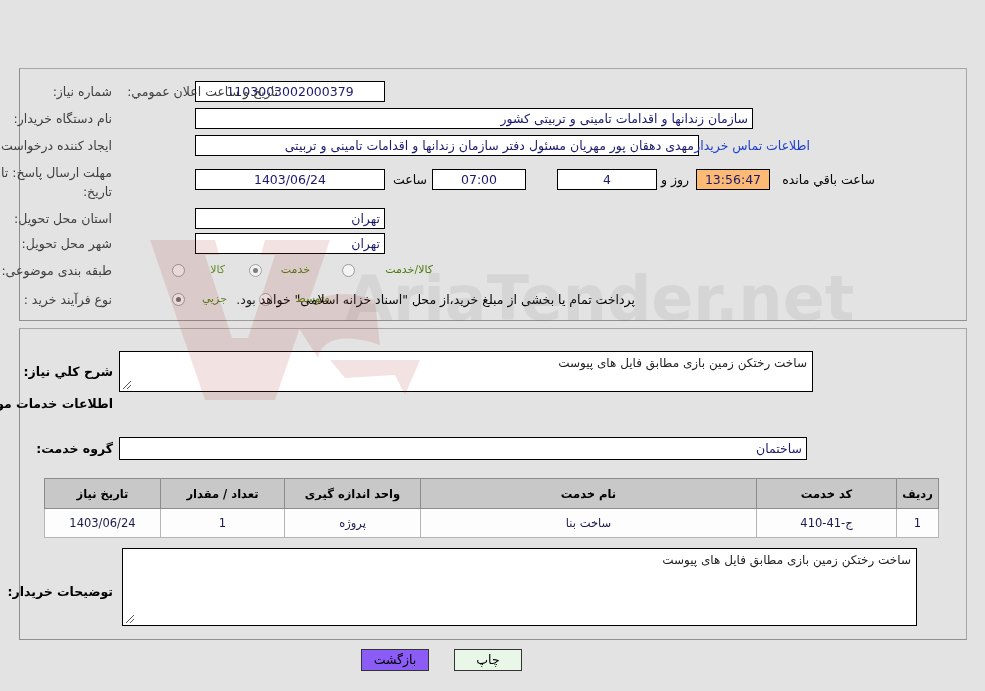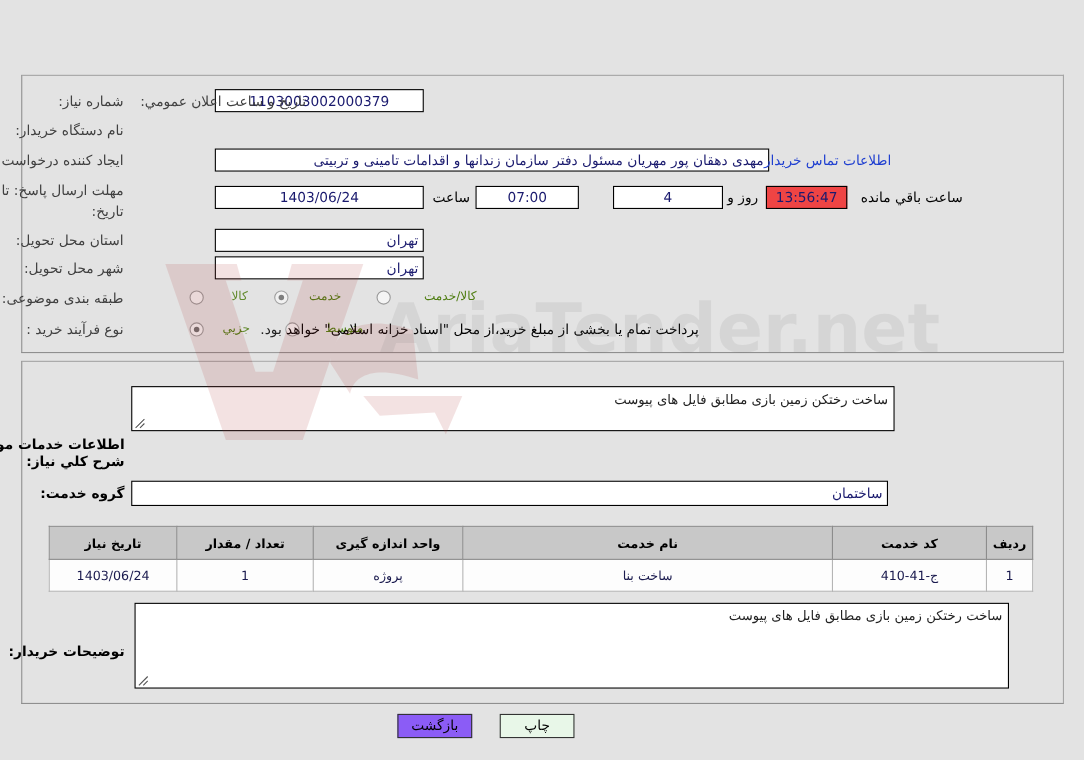--- a/index.html
+++ b/index.html
@@ -75,21 +75,21 @@
     font-size: 12.5px;
     color: #1a1a6e;
     line-height: 19px;
     height: 21px;
     padding: 0 4px;
     white-space: nowrap;
     overflow: hidden;
     text-align: center;
   }
   .fld.right { text-align: right; }
-  .fld.timer { background: #ef4444; }
+  .fld.timer { background: #fdba74; }
   .link {
     position: absolute;
     font-size: 12.5px;
     color: #1f3fd0;
     white-space: nowrap;
     cursor: pointer;
   }
   .plain {
     position: absolute;
     font-size: 12.5px;
@@ -223,20 +223,21 @@
 
 
   <div id="panel-top" class="panel"></div>
 
   <div class="lbl" style="right:873px; top:84px;">شماره نیاز:</div>
   <div class="fld" style="right:600px; top:81px; width:190px;">1103003002000379</div>
 
   <div class="lbl" style="right:707px; top:84px;">تاریخ و ساعت اعلان عمومي:</div>
 
   <div class="lbl" style="right:873px; top:111px;margin-left:13px;">نام دستگاه خریدار:</div>
+  <div class="fld right" style="right:232px; top:108px; width:558px;">سازمان زندانها و اقدامات تامینی و تربیتی کشور</div>
 
   <div class="lbl" style="right:873px; top:138px;">ایجاد کننده درخواست:</div>
   <div class="fld right" style="right:286px; top:135px; width:504px;">مهدی  دهقان پور مهریان مسئول دفتر سازمان زندانها و اقدامات تامینی و تربیتی</div>
   <div class="link" style="right:175px; top:138px;">اطلاعات تماس خریدار</div>
 
   <div class="lbl" style="right:873px; top:165px;">مهلت ارسال پاسخ: تا</div>
   <div class="lbl" style="right:873px; top:184px;">تاریخ:</div>
 
   <div class="fld" style="right:600px; top:169px; width:190px;">1403/06/24</div>
   <div class="plain" style="right:558px; top:172px; color:#000;">ساعت</div>
@@ -269,21 +270,21 @@
   <div class="radio on" style="right:800px; top:293px;"></div>
   <div class="radio-lbl" style="right:758px; top:292px;">جزیي</div>
 
   <div class="radio" style="right:713px; top:293px;"></div>
   <div class="radio-lbl" style="right:655px; top:292px;">متوسط</div>
 
   <div class="note-text" style="right:350px; top:292px;">پرداخت تمام یا بخشی از مبلغ خرید،از محل "اسناد خزانه اسلامی" خواهد بود.</div>
 
   <div id="panel-mid" class="panel"></div>
 
-  <div class="bold-lbl" style="right:872px; top:364px;margin-top:48px;">شرح کلي نیاز:</div>
+  <div class="bold-lbl" style="right:872px; top:364px;">شرح کلي نیاز:</div>
   <div class="ta" style="right:172px; top:351px; width:694px; height:41px;">
     <span>ساخت رختکن زمین بازی مطابق فایل های پیوست</span>
     <svg class="grip" viewBox="0 0 10 10">
       <path d="M9 1 L1 9 M9 5 L5 9" stroke="#555" stroke-width="1" fill="none"></path>
     </svg>
   </div>
 
   <div class="section-head" style="right:872px; top:396px;">اطلاعات خدمات مورد نیاز</div>
 
   <div class="bold-lbl" style="right:872px; top:441px;">گروه خدمت:</div>

